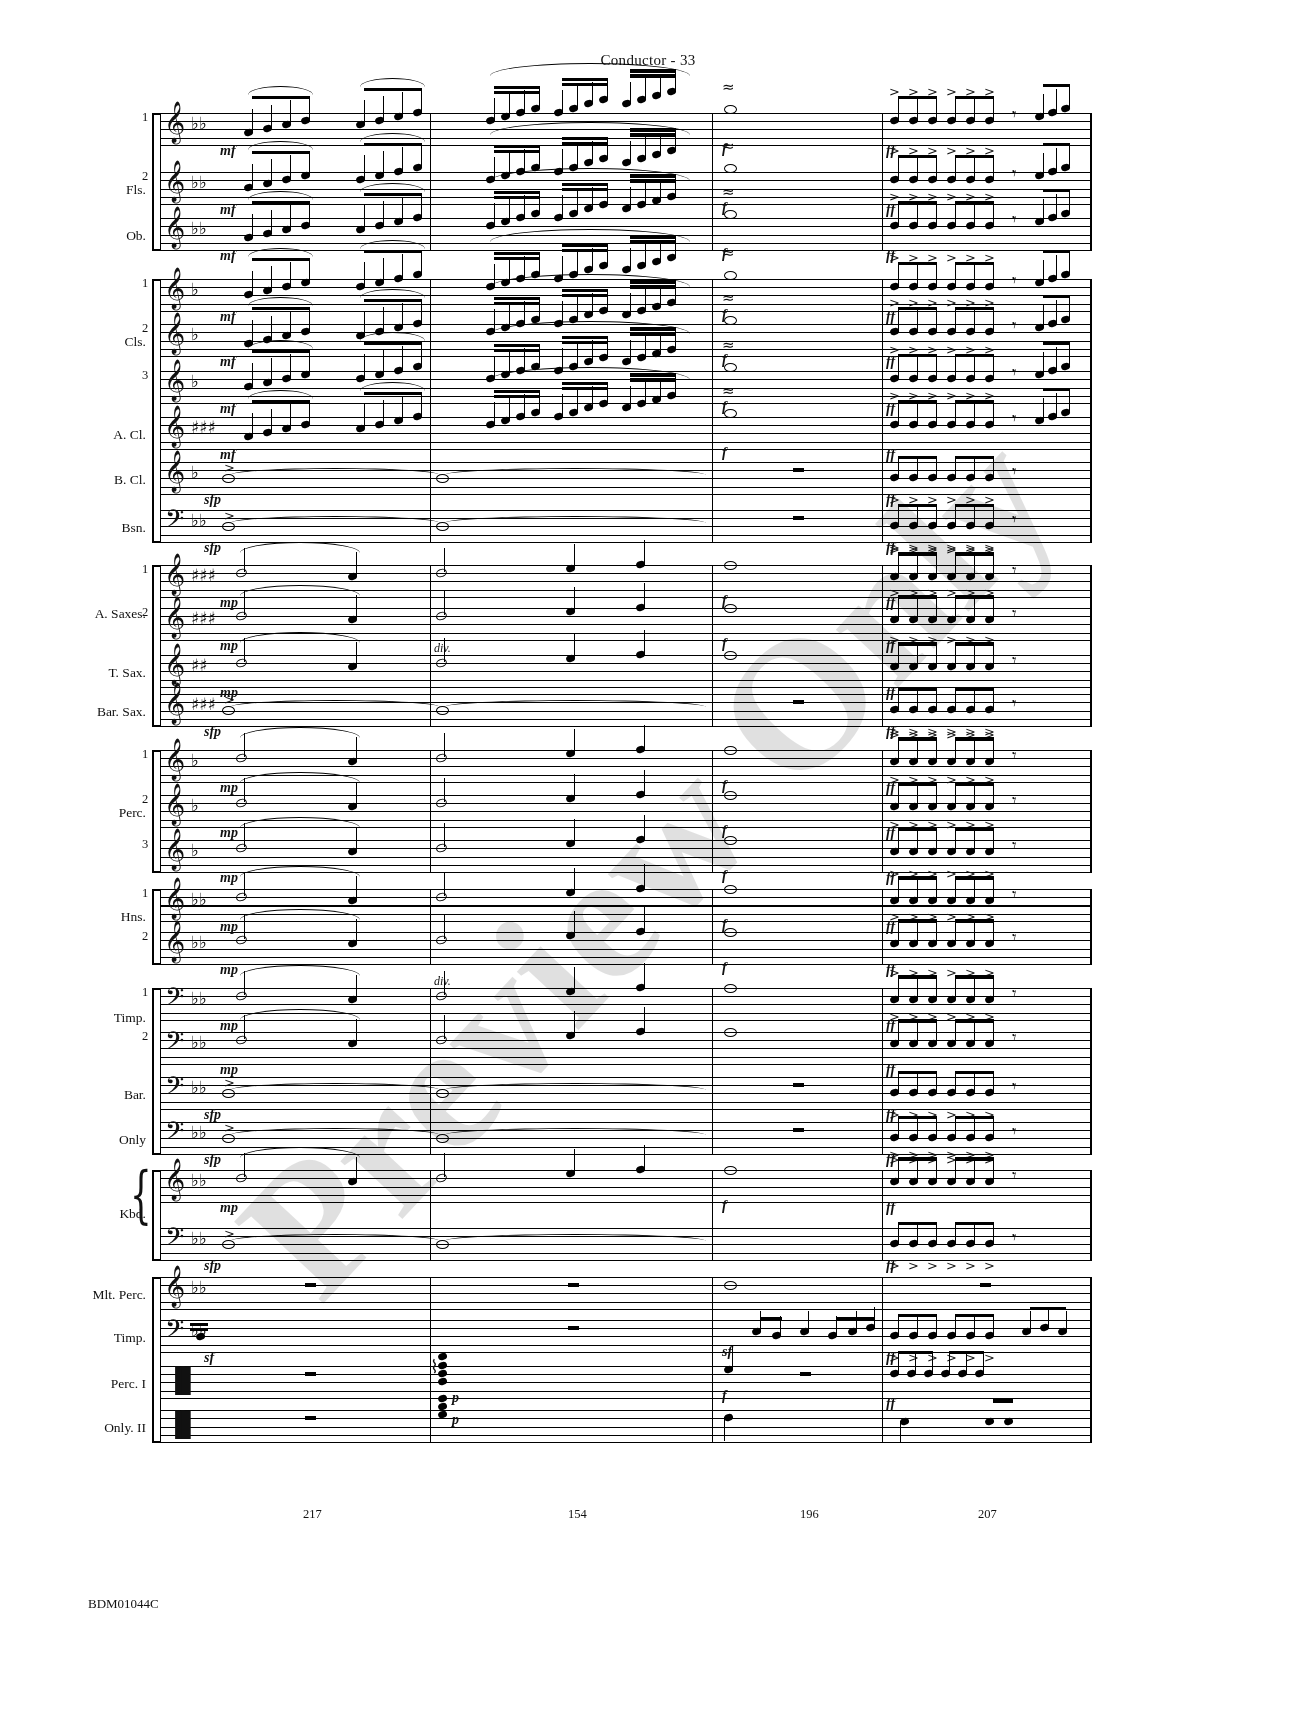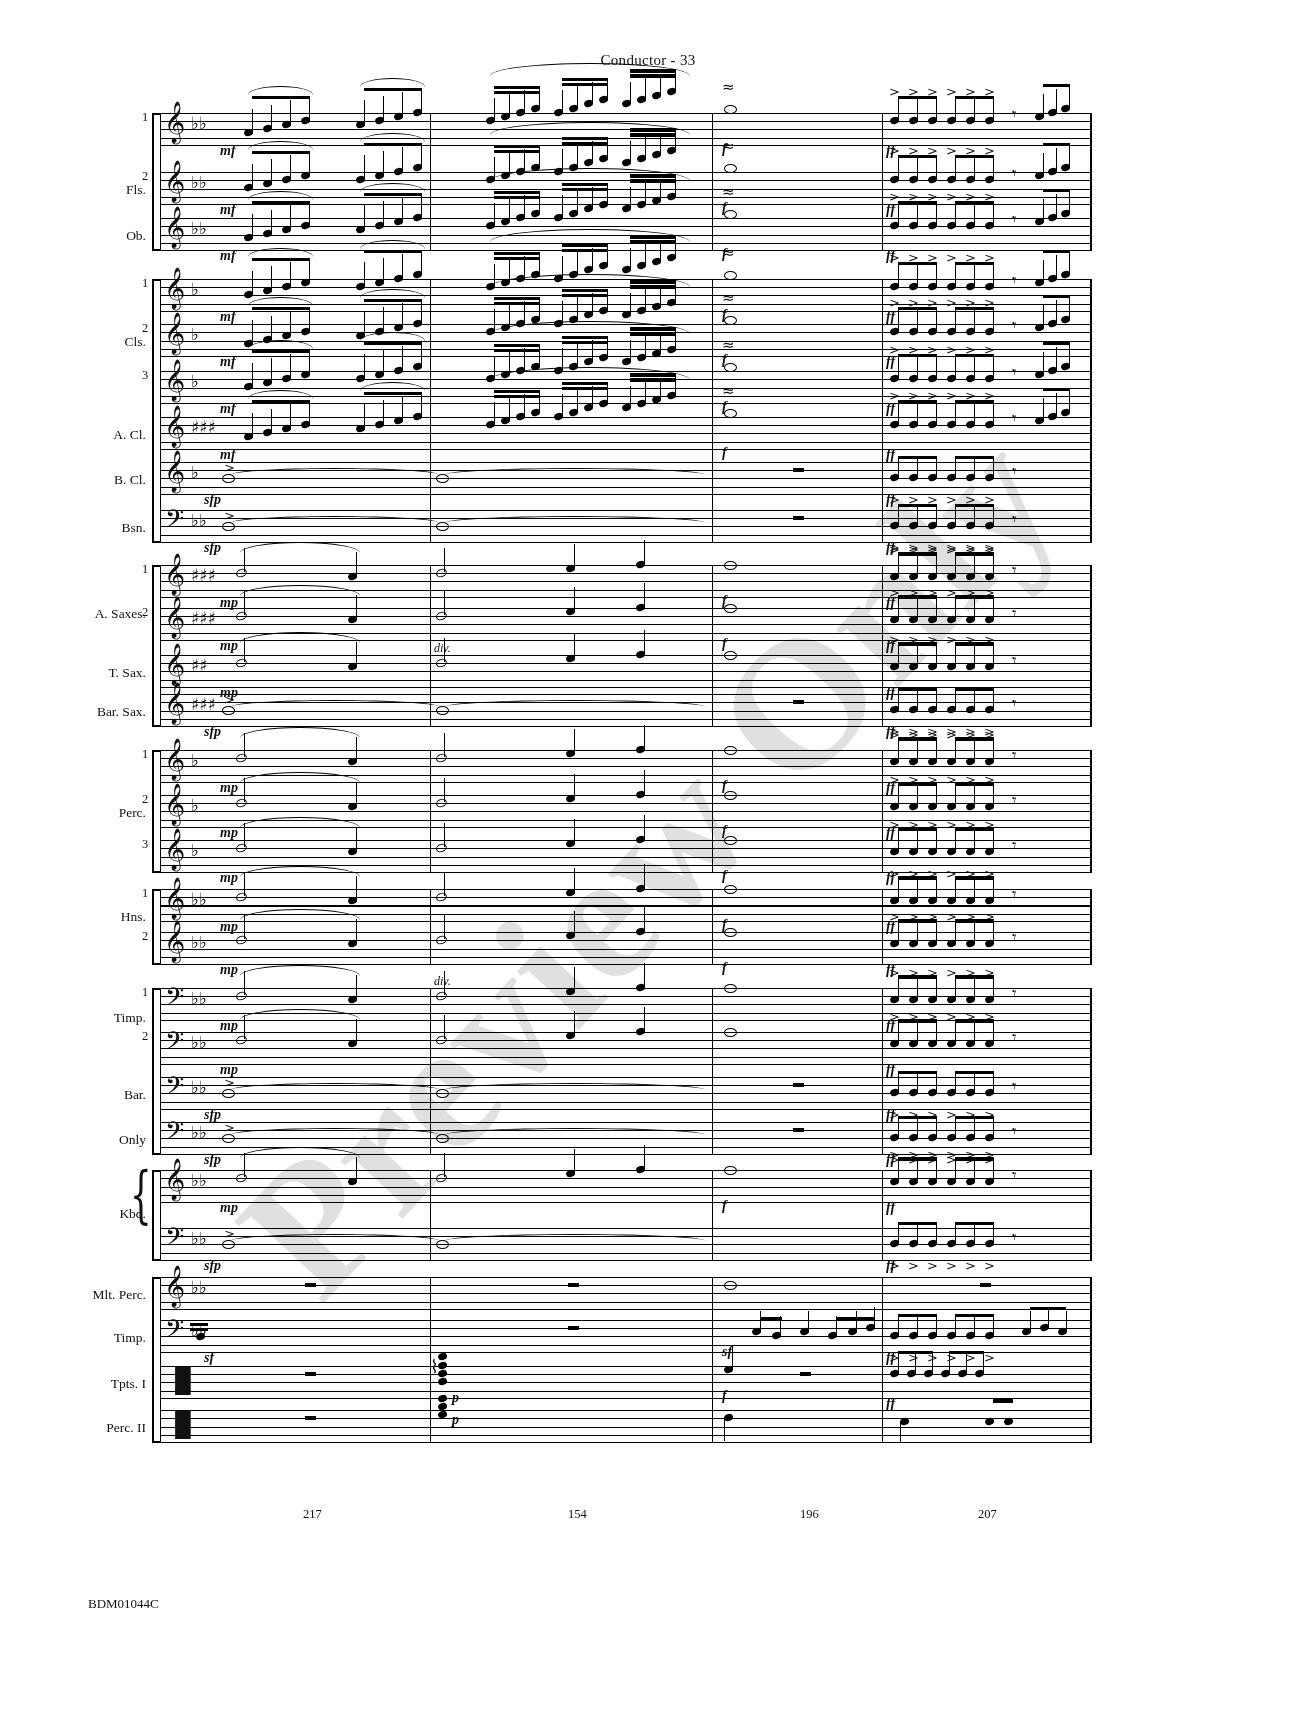--- a/index.html
+++ b/index.html
@@ -362,22 +362,22 @@
     <div class="inst" style="right:1150px; top:665px;">T. Sax.</div>
     <div class="inst" style="right:1150px; top:704px;">Bar. Sax.</div>
     <div class="inst" style="right:1150px; top:805px;">Perc.</div>
     <div class="inst" style="right:1150px; top:909px;">Hns.</div>
     <div class="inst" style="right:1150px; top:1010px;">Timp.</div>
     <div class="inst" style="right:1150px; top:1087px;">Bar.</div>
     <div class="inst" style="right:1150px; top:1132px;">Only</div>
     <div class="inst" style="right:1150px; top:1206px;">Kbd.</div>
     <div class="inst" style="right:1150px; top:1287px;">Mlt. Perc.</div>
     <div class="inst" style="right:1150px; top:1330px;">Timp.</div>
-    <div class="inst" style="right:1150px; top:1376px;">Tpts. I</div>
-    <div class="inst" style="right:1150px; top:1420px;">Perc. II</div>
+    <div class="inst" style="right:1150px; top:1376px;">Perc. I</div>
+    <div class="inst" style="right:1150px; top:1420px;">Only. II</div>
     <div class="num" style="left:142px; top:110px;">1</div>
     <div class="num" style="left:142px; top:169px;">2</div>
     <div class="num" style="left:142px; top:276px;">1</div>
     <div class="num" style="left:142px; top:321px;">2</div>
     <div class="num" style="left:142px; top:368px;">3</div>
     <div class="num" style="left:142px; top:562px;">1</div>
     <div class="num" style="left:142px; top:605px;">2</div>
     <div class="num" style="left:142px; top:747px;">1</div>
     <div class="num" style="left:142px; top:792px;">2</div>
     <div class="num" style="left:142px; top:837px;">3</div>

